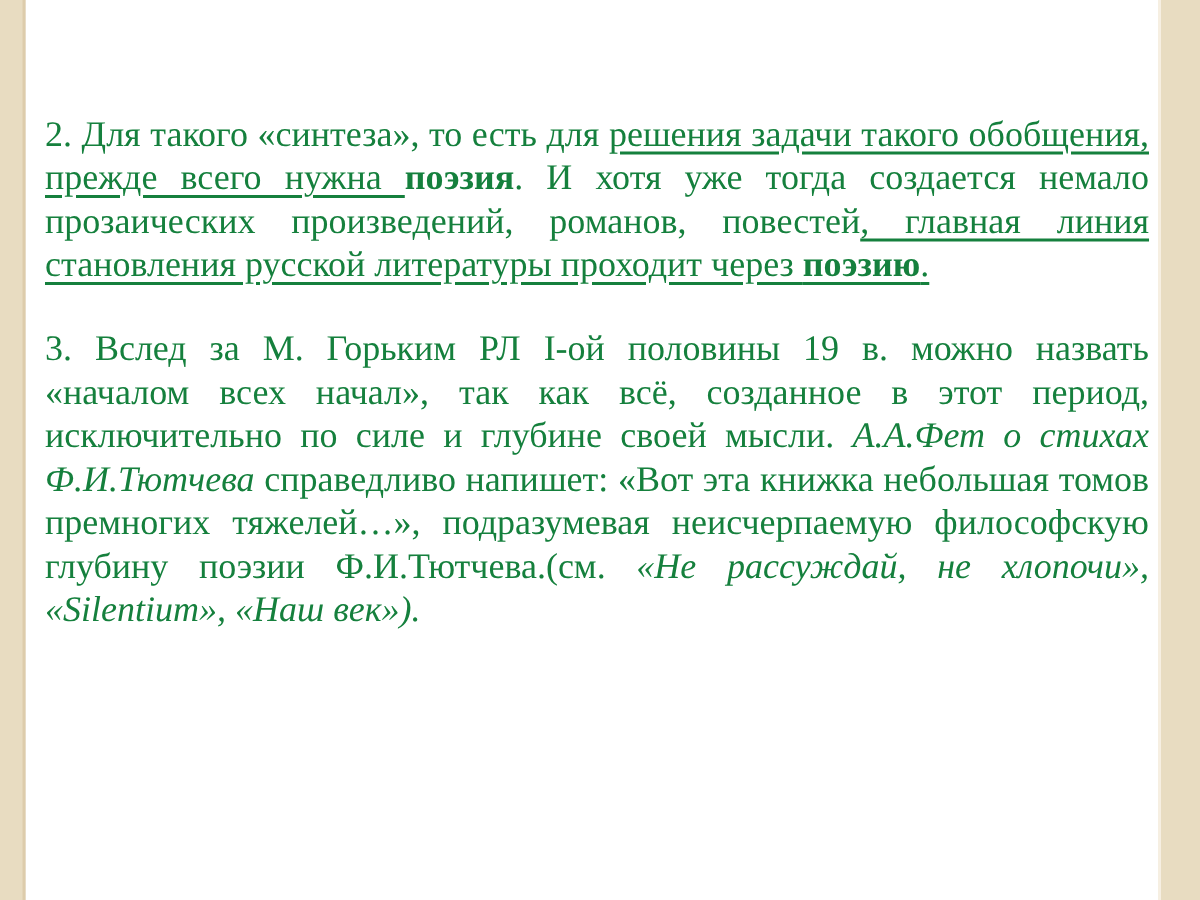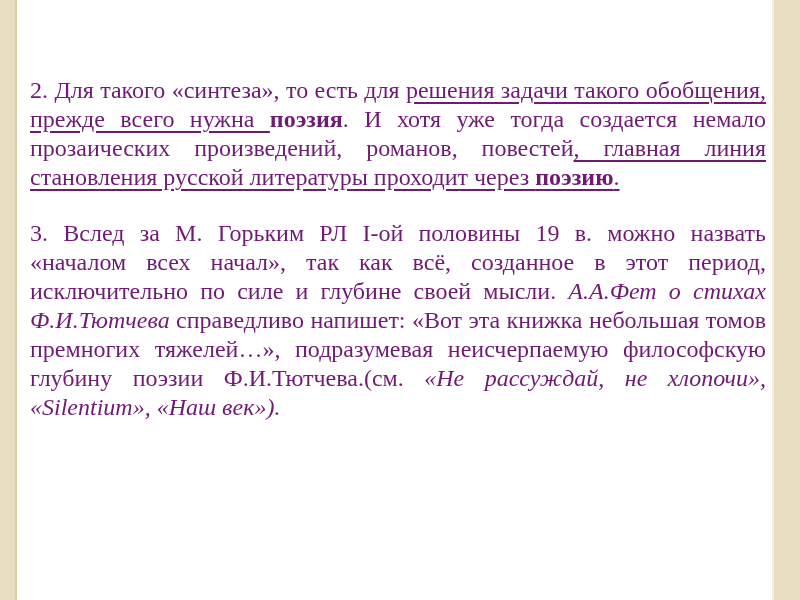--- a/index.html
+++ b/index.html
@@ -30,21 +30,21 @@
     width: 26px;
     height: 600px;
     background: #e8dcc1;
     border-left: 2px solid #f6efe2;
   }
   .text-block {
     position: absolute;
     left: 30px;
     top: 76px;
     width: 736px;
-    color: #701a75;
+    color: #15803d;
     font-size: 24px;
     line-height: 29px;
     text-align: justify;
   }
   .para {
     margin: 0 0 27px 0;
   }
   .para:last-child {
     margin-bottom: 0;
   }

